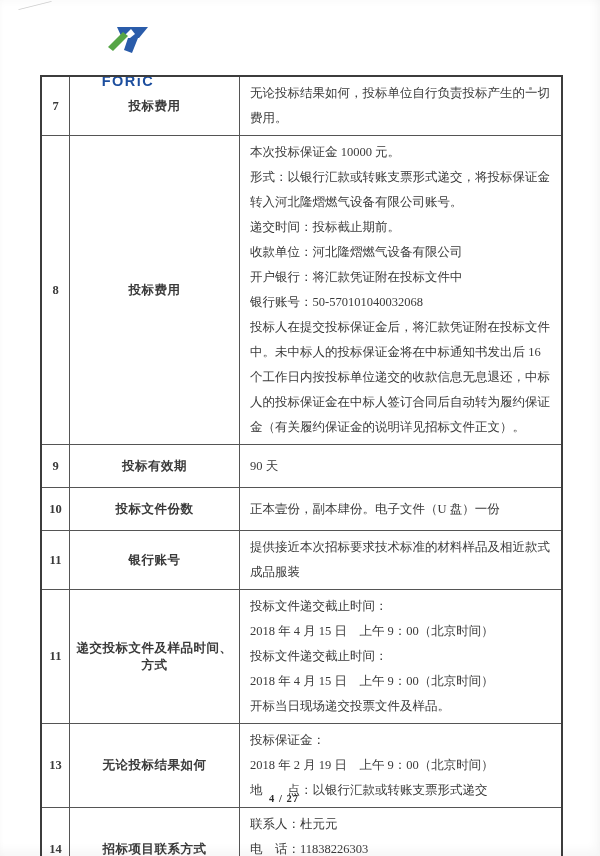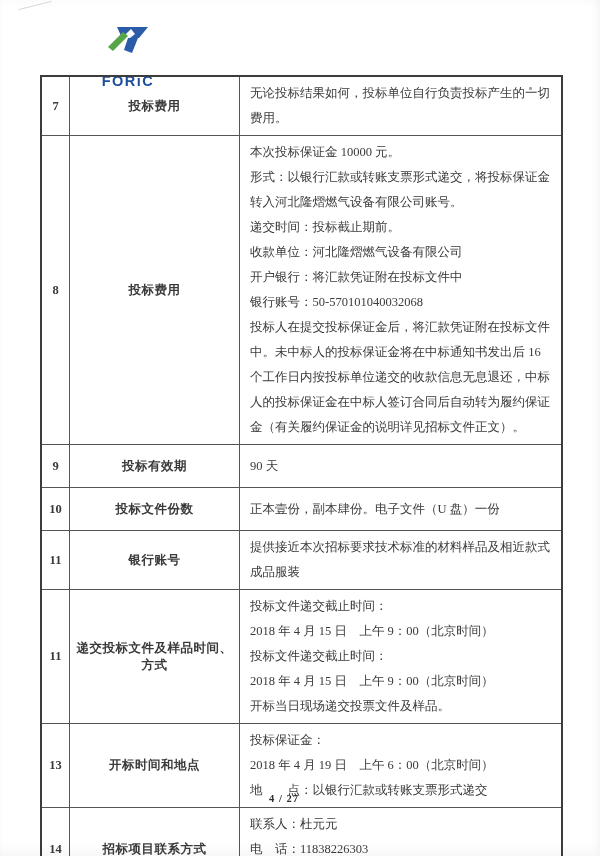--- a/index.html
+++ b/index.html
@@ -129,24 +129,24 @@
           <td class="col-content">
             <p>投标文件递交截止时间：</p>
             <p>2018 年 4 月 15 日　上午 9：00（北京时间）</p>
             <p>投标文件递交截止时间：</p>
             <p>2018 年 4 月 15 日　上午 9：00（北京时间）</p>
             <p>开标当日现场递交投票文件及样品。</p>
           </td>
         </tr>
         <tr>
           <td class="col-num">13</td>
-          <td class="col-label">开标时间和地点</td>
+          <td class="col-label">无论投标结果如何</td>
           <td class="col-content">
             <p>投标保证金：</p>
-            <p>2018 年 4 月 19 日　上午 6：00（北京时间）</p>
+            <p>2018 年 2 月 19 日　上午 9：00（北京时间）</p>
             <p>地　　点：以银行汇款或转账支票形式递交</p>
           </td>
         </tr>
         <tr>
           <td class="col-num">14</td>
           <td class="col-label">招标项目联系方式</td>
           <td class="col-content">
             <p>联系人：杜元元</p>
             <p>电　话：11838226303</p>
             <p>邮　箱：foric@foric.cn</p>

